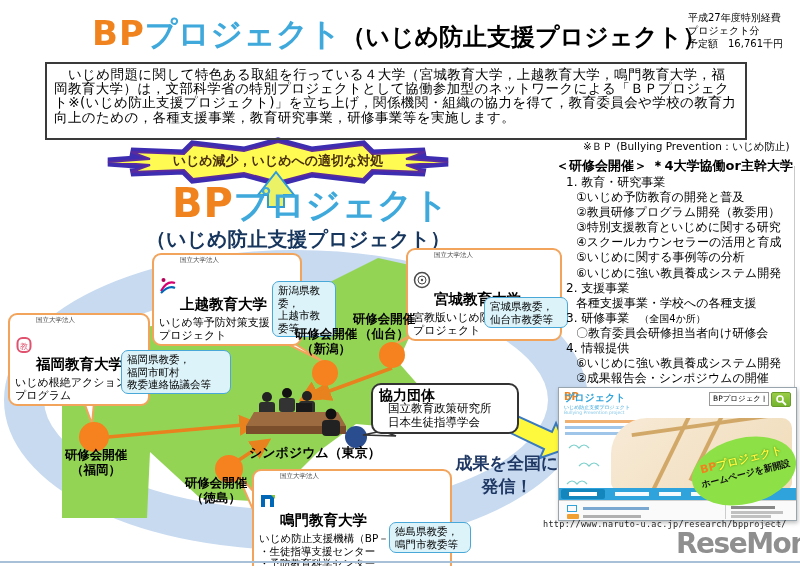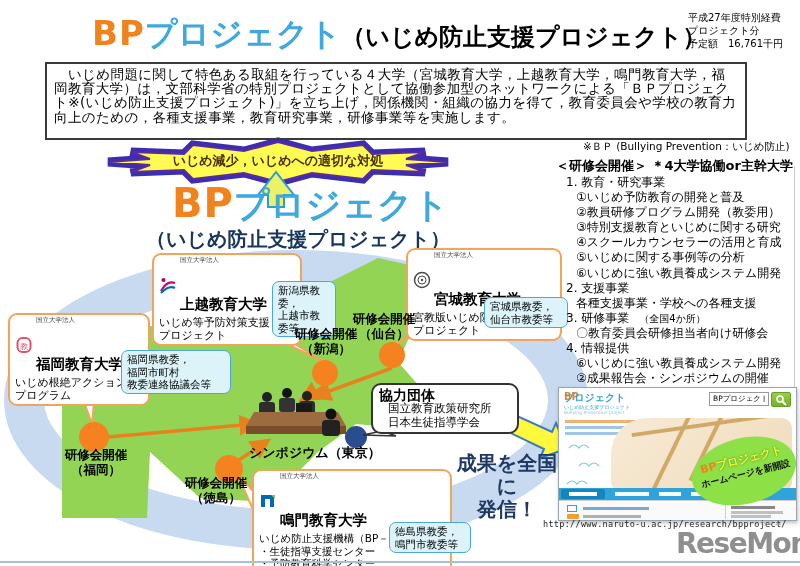--- a/index.html
+++ b/index.html
@@ -34,21 +34,21 @@
   .prog-sm{font-size:10.5px;line-height:12.5px;}
   .bluebox{box-sizing:border-box;background:#DCF3F9;border:1.5px solid #49A8D8;border-radius:7px;
            padding:2px 5px;font-size:10.5px;line-height:12.5px;white-space:pre-line;}
   .ws{white-space:pre-line;text-align:center;font-size:12.5px;font-weight:700;line-height:14.5px;}
   .sym-label{left:249px;top:444px;font-size:13px;font-weight:600;}
   .partners{left:371px;top:383px;width:148px;background:#fff;border:2px solid #333;border-radius:10px;
             padding:3px 6px;box-sizing:border-box;}
   .partners .p-title{font-size:14px;font-weight:700;line-height:14px;}
   .partners .p-line{font-size:11.5px;line-height:13.5px;padding-left:9px;}
   .result{left:450px;top:452px;width:114px;text-align:center;white-space:pre-line;
-          font-size:20px;font-weight:800;color:#1F3864;line-height:23px;}
+          font-size:17px;font-weight:800;color:#1F3864;line-height:23px;}
   
   .prog-head{left:556px;top:157px;font-size:13px;font-weight:800;white-space:nowrap;}
   .prog-panel{left:564px;top:175px;width:232px;font-size:12px;line-height:15.1px;}
   .p-sec{padding-left:2px;}
   .p-sub{padding-left:12px;}
   .p-note{font-size:10px;margin-left:10px;}
   .edge-line{left:794px;top:166px;width:1px;height:226px;background:#c9c9c9;z-index:2;position:absolute;}
   .bottom-line{left:0;top:561px;width:800px;height:2px;background:#a8c0d8;z-index:5;position:absolute;}
   
   .site{left:558px;top:387px;width:237px;height:132px;background:#fff;border:1px solid #98a4ae;

